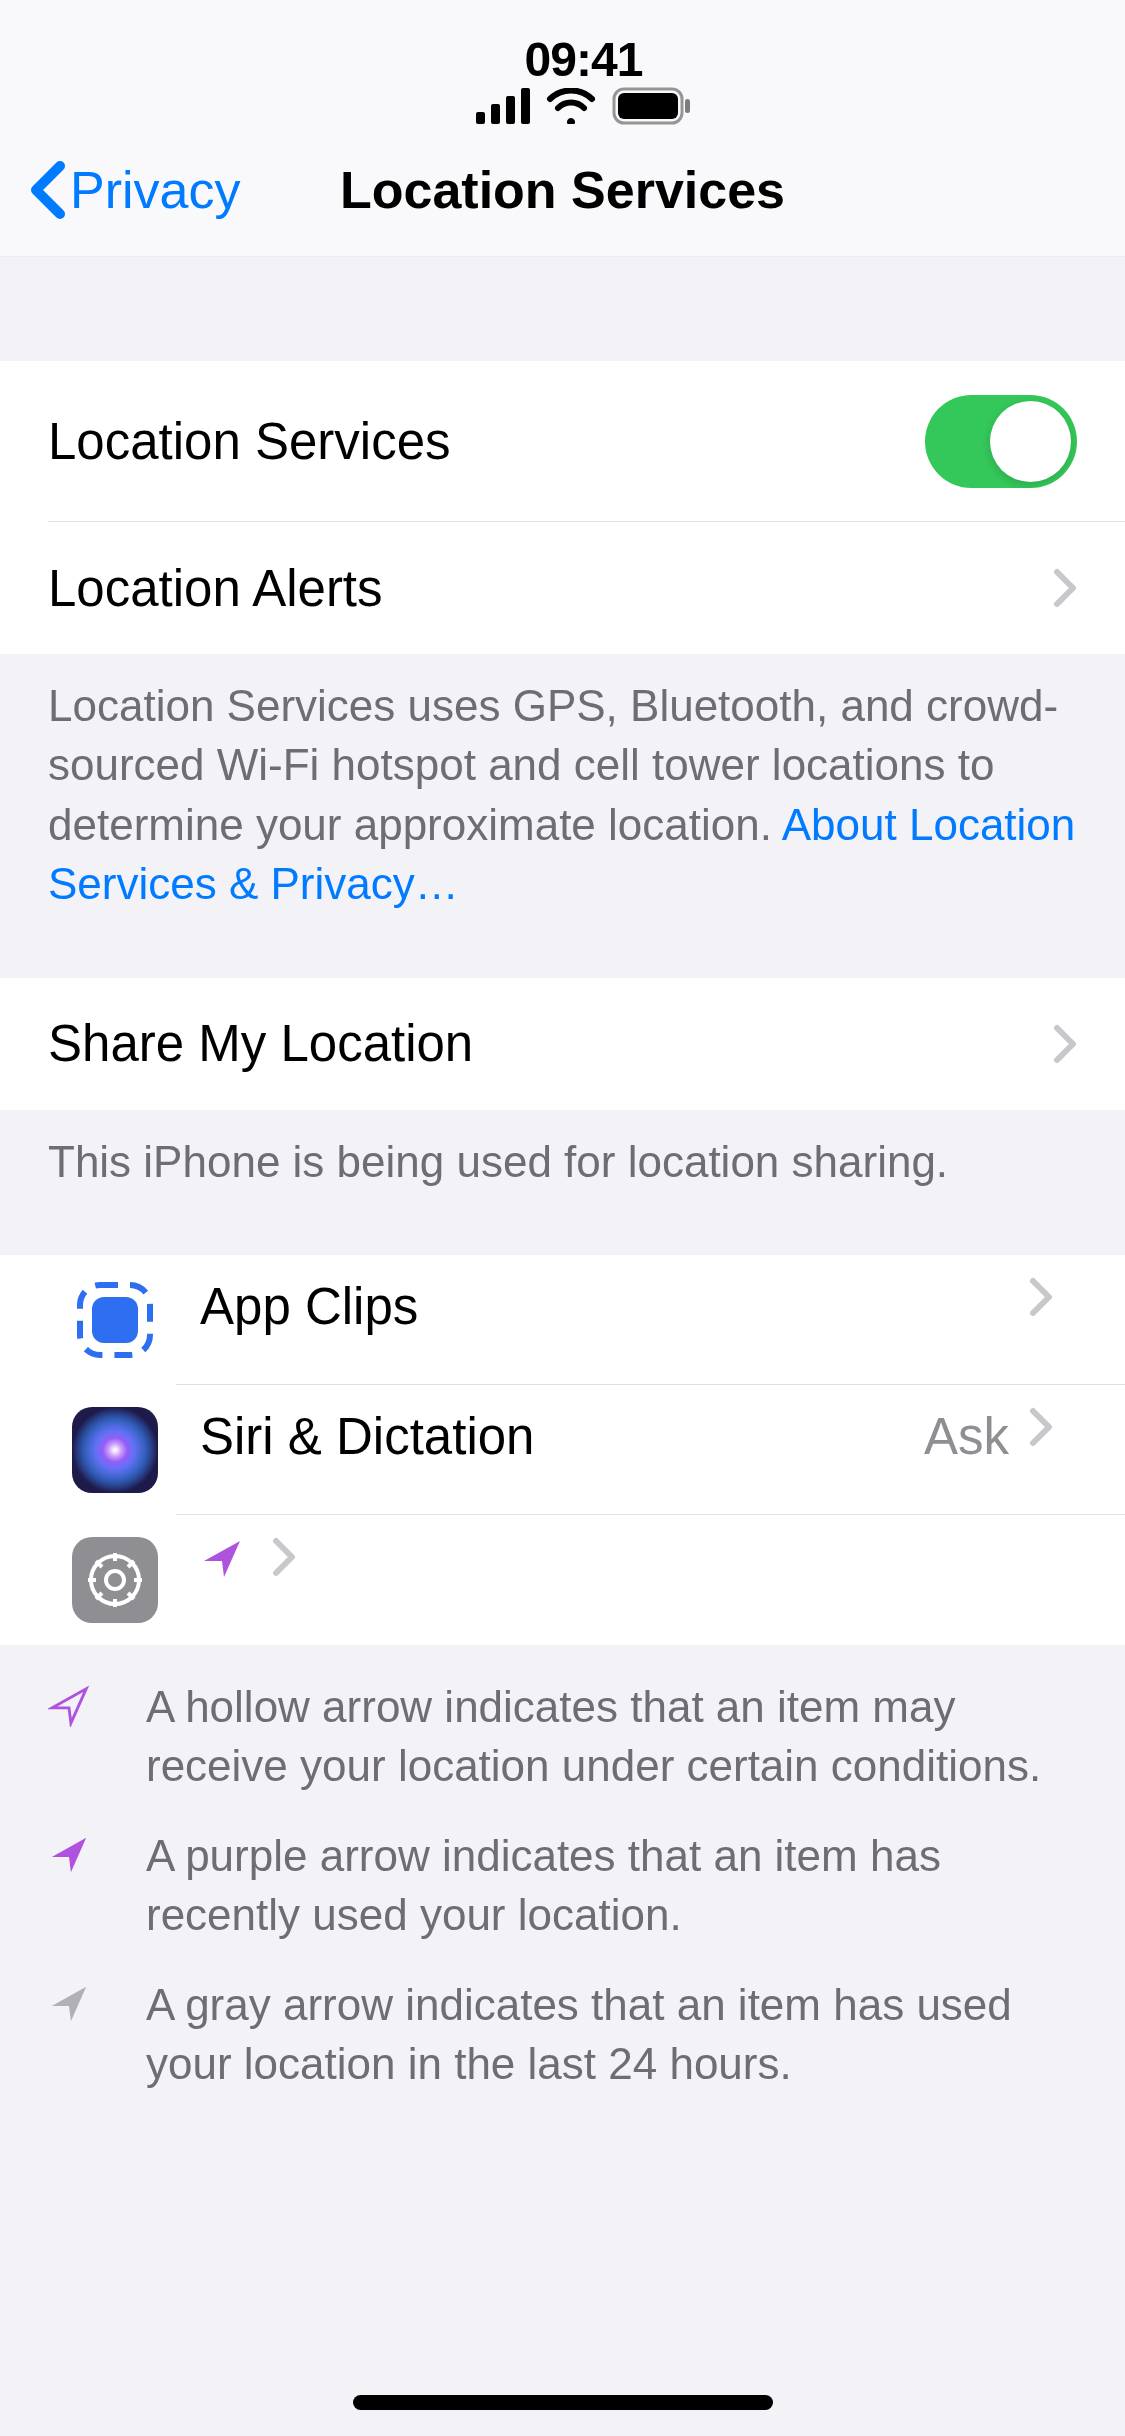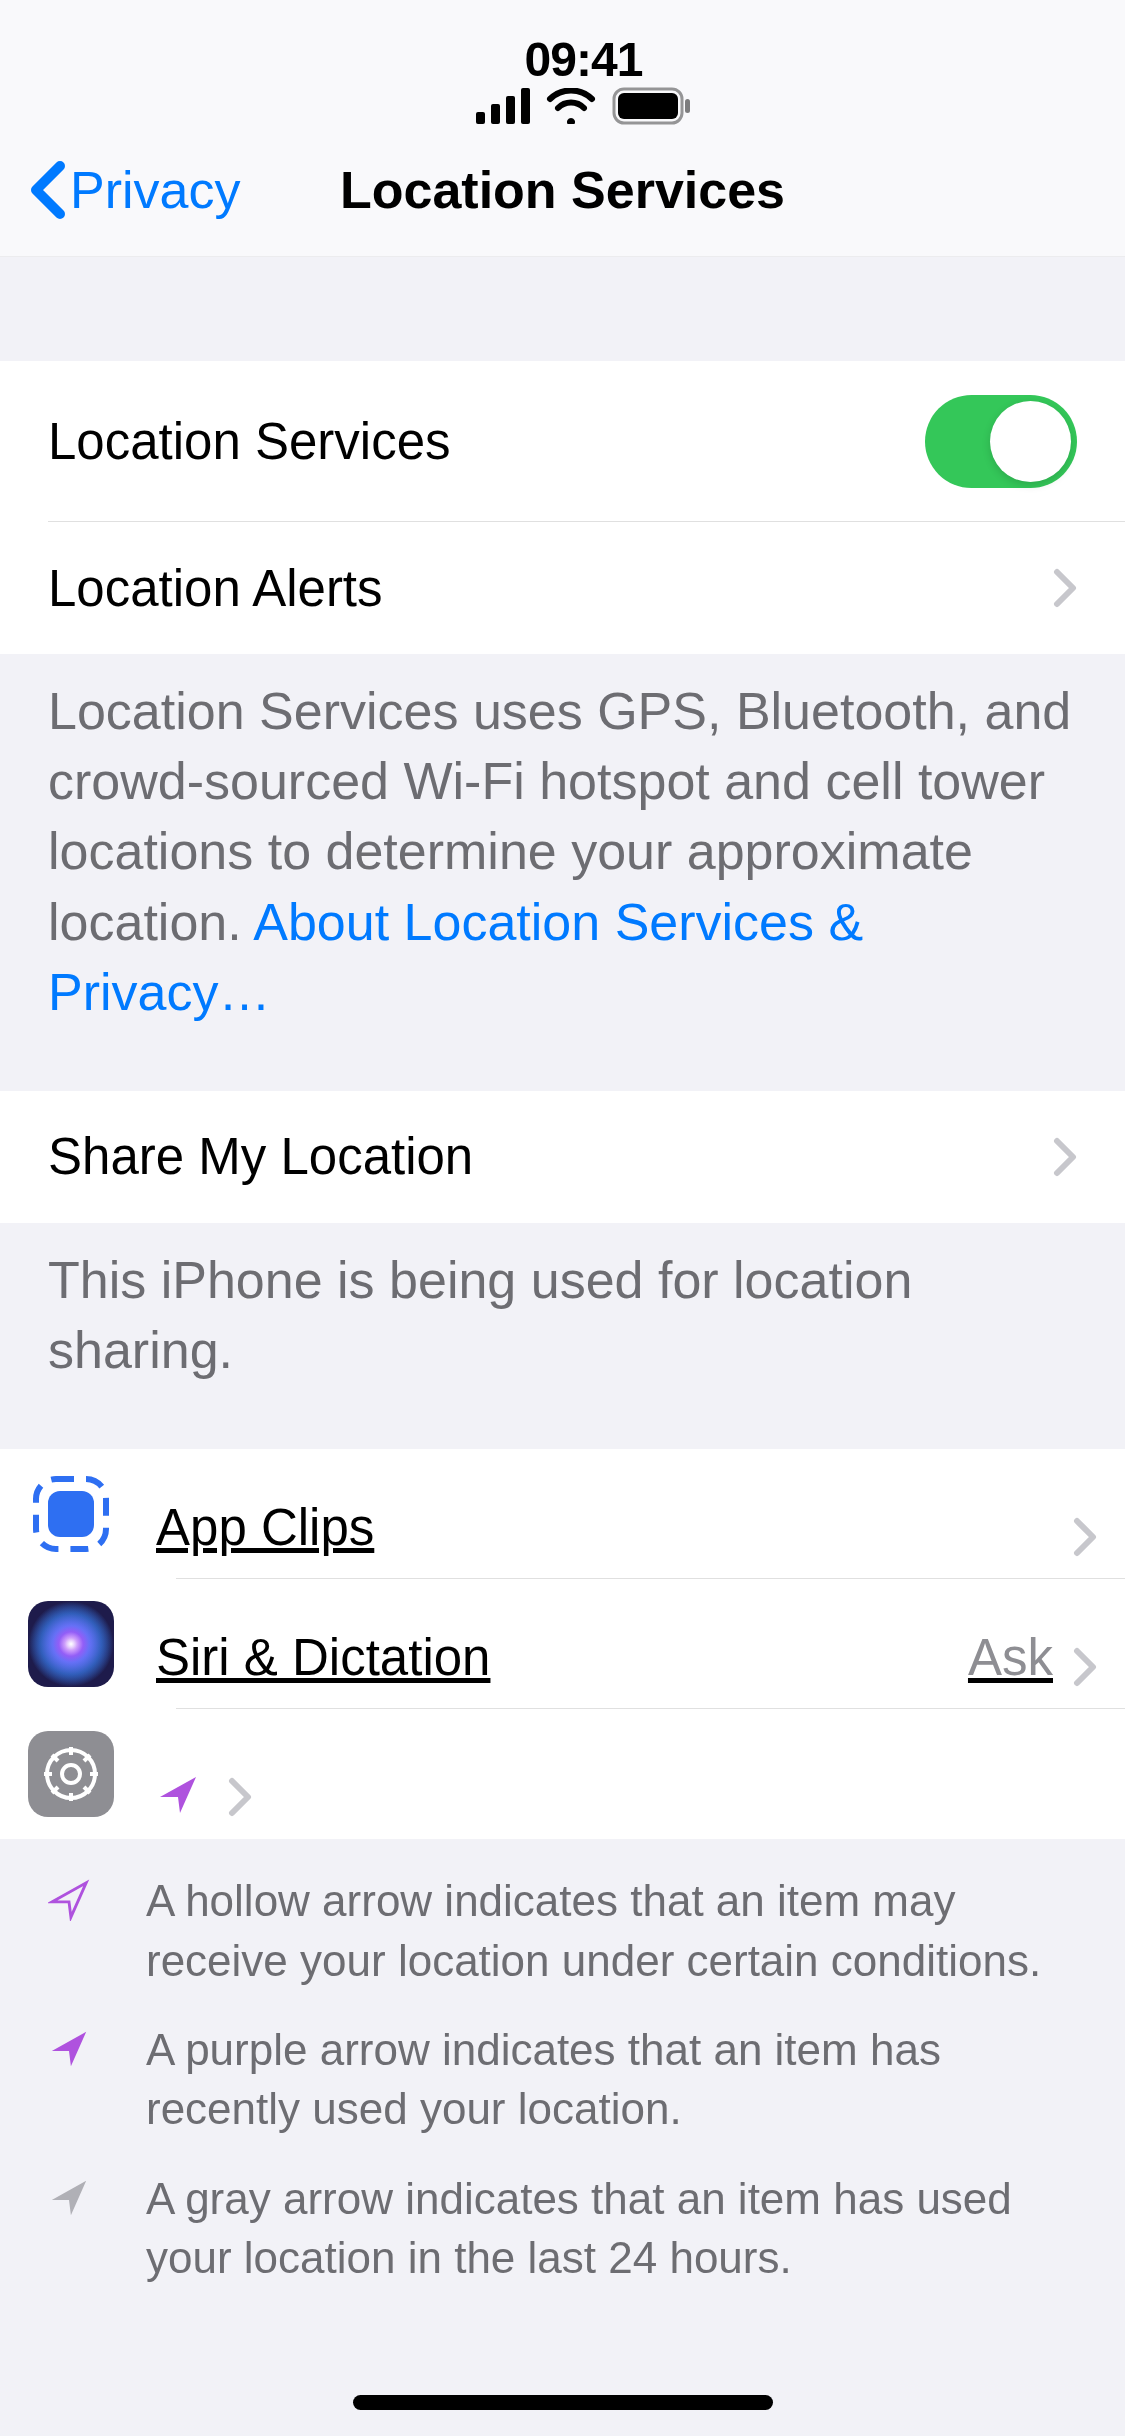--- a/index.html
+++ b/index.html
@@ -105,42 +105,41 @@
       font-size: 48px;
       margin-left: 20px;
     }
     .row-detail {
       font-size: 51px;
       color: #8e8e93;
       margin-left: 24px;
     }
     .footer-text {
       padding: 22px 48px;
-      font-size: 52px;
+      font-size: 44px;
       color: #6d6d72;
       line-height: 1.35;
     }
     .footer-link {
       color: #007aff;
     }
     .group2 {
       margin-top: 42px;
       background: #fff;
     }
     .group3 {
       margin-top: 42px;
       background: #fff;
     }
     .app-row {
       display: flex;
-      align-items: flex-end;
-      padding: 22px 28px;
+      align-items: flex-start;
+      padding: 22px 72px;
       min-height: 128px;
       position: relative;
-      text-decoration: underline;
     }
     .app-icon {
       width: 86px;
       height: 86px;
       border-radius: 20px;
       margin-right: 42px;
       flex-shrink: 0;
     }
     .app-row .row-separator {
       left: 176px;

